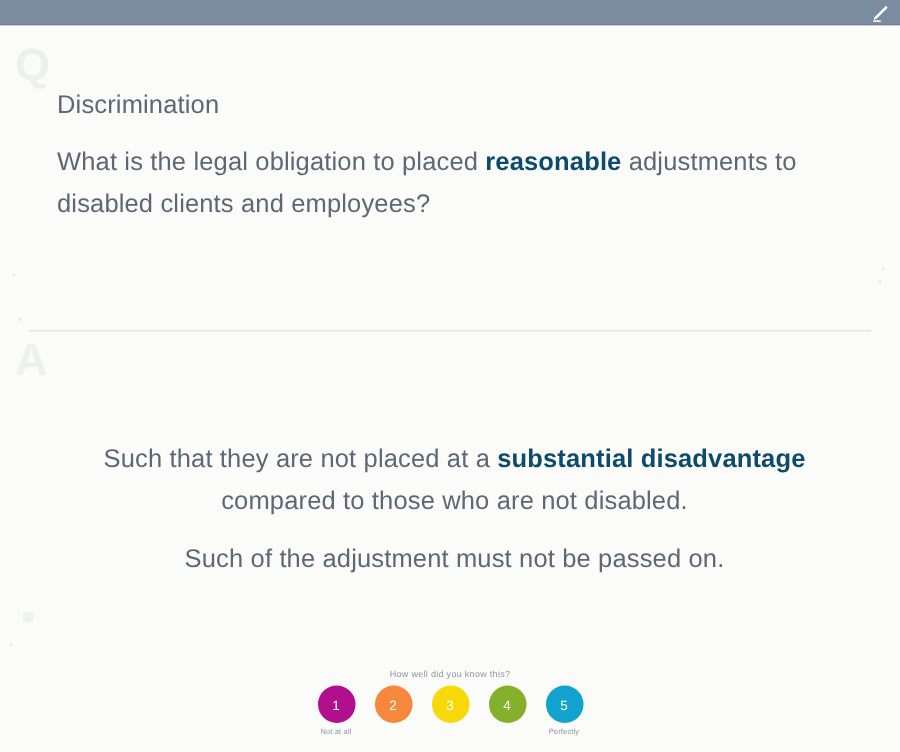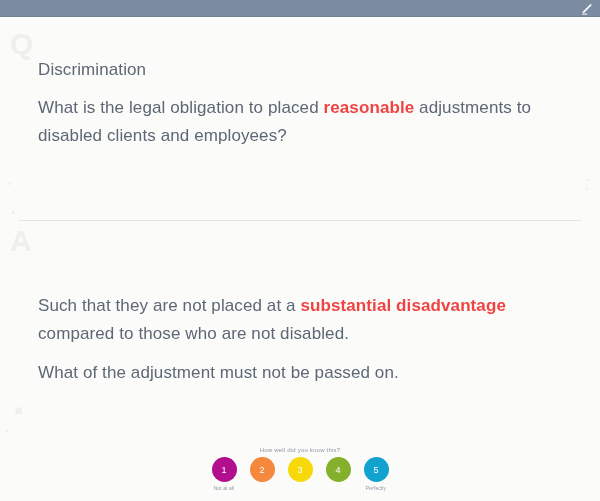--- a/index.html
+++ b/index.html
@@ -98,39 +98,40 @@
     margin-bottom: 14px;
   }
   .q-body {
     font-size: 17px;
     line-height: 1.62;
     color: #5d6775;
     letter-spacing: .1px;
   }
   .q-body b, .a-body b {
     font-weight: bold;
-    color: #ef4444;
+    color: #0c4a6e;
   }
 
   
   .divider {
     position: absolute;
     left: 19px;
     top: 203px;
     width: 562px;
     height: 1px;
     background: #e2e5e0;
   }
 
   
   .answer {
     position: absolute;
     left: 38px;
     top: 275px;
     width: 530px;
+    text-align: center;
   }
   .a-body {
     font-size: 17px;
     line-height: 1.62;
     color: #5d6775;
     letter-spacing: .1px;
   }
   .a-body p + p { margin-top: 12px; }
 
   
@@ -212,21 +213,21 @@
     <div class="q-body">
       <span>What is the legal obligation to placed </span><b>reasonable</b><span> adjustments to disabled clients and employees?</span>
     </div>
   </div>
 
   <div class="divider"></div>
 
   <div class="answer">
     <div class="a-body">
       <p><span>Such that they are not placed at a </span><b>substantial disadvantage</b><span> compared to those who are not disabled.</span></p>
-      <p>What of the adjustment must not be passed on.</p>
+      <p>Such of the adjustment must not be passed on.</p>
     </div>
   </div>
 </div>
 
 <div class="rating">
   <div class="rating-prompt">How well did you know this?</div>
   <div class="rating-scale" id="rating-scale">
       <div class="rating-item">
         <div class="rating-dot" style="background: rgb(177, 15, 142);">1</div>
         <div class="rating-label">Not at all</div>

